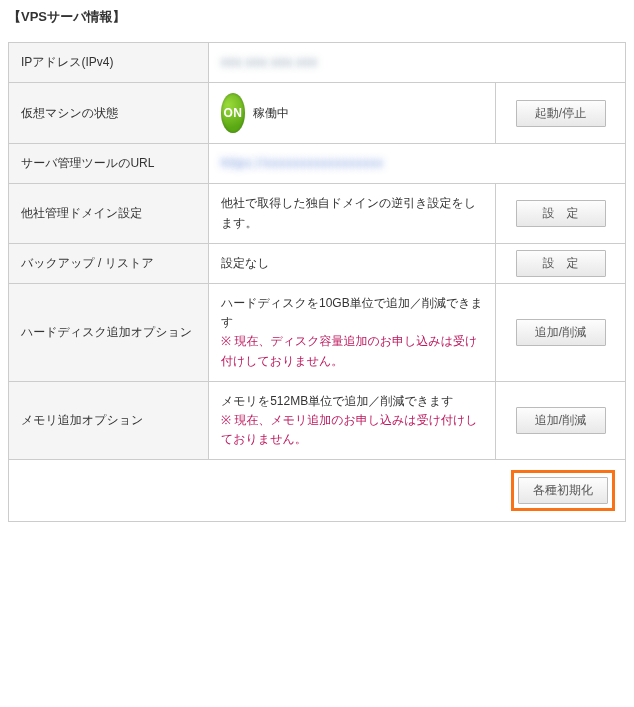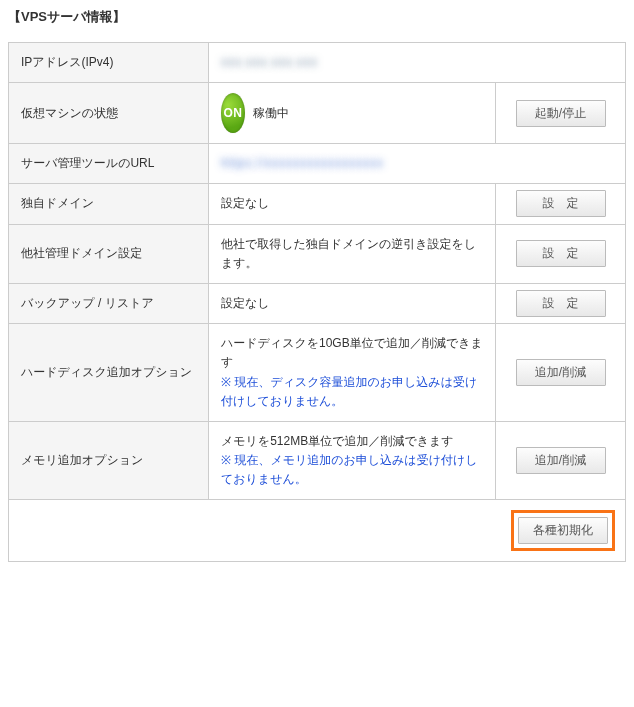--- a/index.html
+++ b/index.html
@@ -80,21 +80,21 @@
       display: flex;
       align-items: center;
       justify-content: center;
       color: #fff;
       font-size: 12px;
       font-weight: bold;
       letter-spacing: 0.5px;
       box-shadow: inset 0 0 3px rgba(0,0,0,0.3), 0 0 1px rgba(0,0,0,0.2);
     }
     .note-red {
-      color: #1d4ed8;
+      color: #be185d;
     }
     .blurred {
       color: transparent;
       text-shadow: 0 0 7px rgba(80,110,140,0.8);
       user-select: none;
       letter-spacing: 1px;
     }
     .blurred-link {
       color: transparent;
       text-shadow: 0 0 7px rgba(50,100,200,0.8);
@@ -124,27 +124,20 @@
       </div>
     </td>
     <td class="action">
       <button class="btn">起動/停止</button>
     </td>
   </tr>
   <tr>
     <td class="label">サーバ管理ツールのURL</td>
     <td class="value" colspan="2">
       <span class="blurred-link">https://xxxxxxxxxxxxxxxxx</span>
-    </td>
-  </tr>
-  <tr>
-    <td class="label">独自ドメイン</td>
-    <td class="value">設定なし</td>
-    <td class="action">
-      <button class="btn">設　定</button>
     </td>
   </tr>
   <tr>
     <td class="label">他社管理ドメイン設定</td>
     <td class="value">他社で取得した独自ドメインの逆引き設定をします。</td>
     <td class="action">
       <button class="btn">設　定</button>
     </td>
   </tr>
   <tr>

